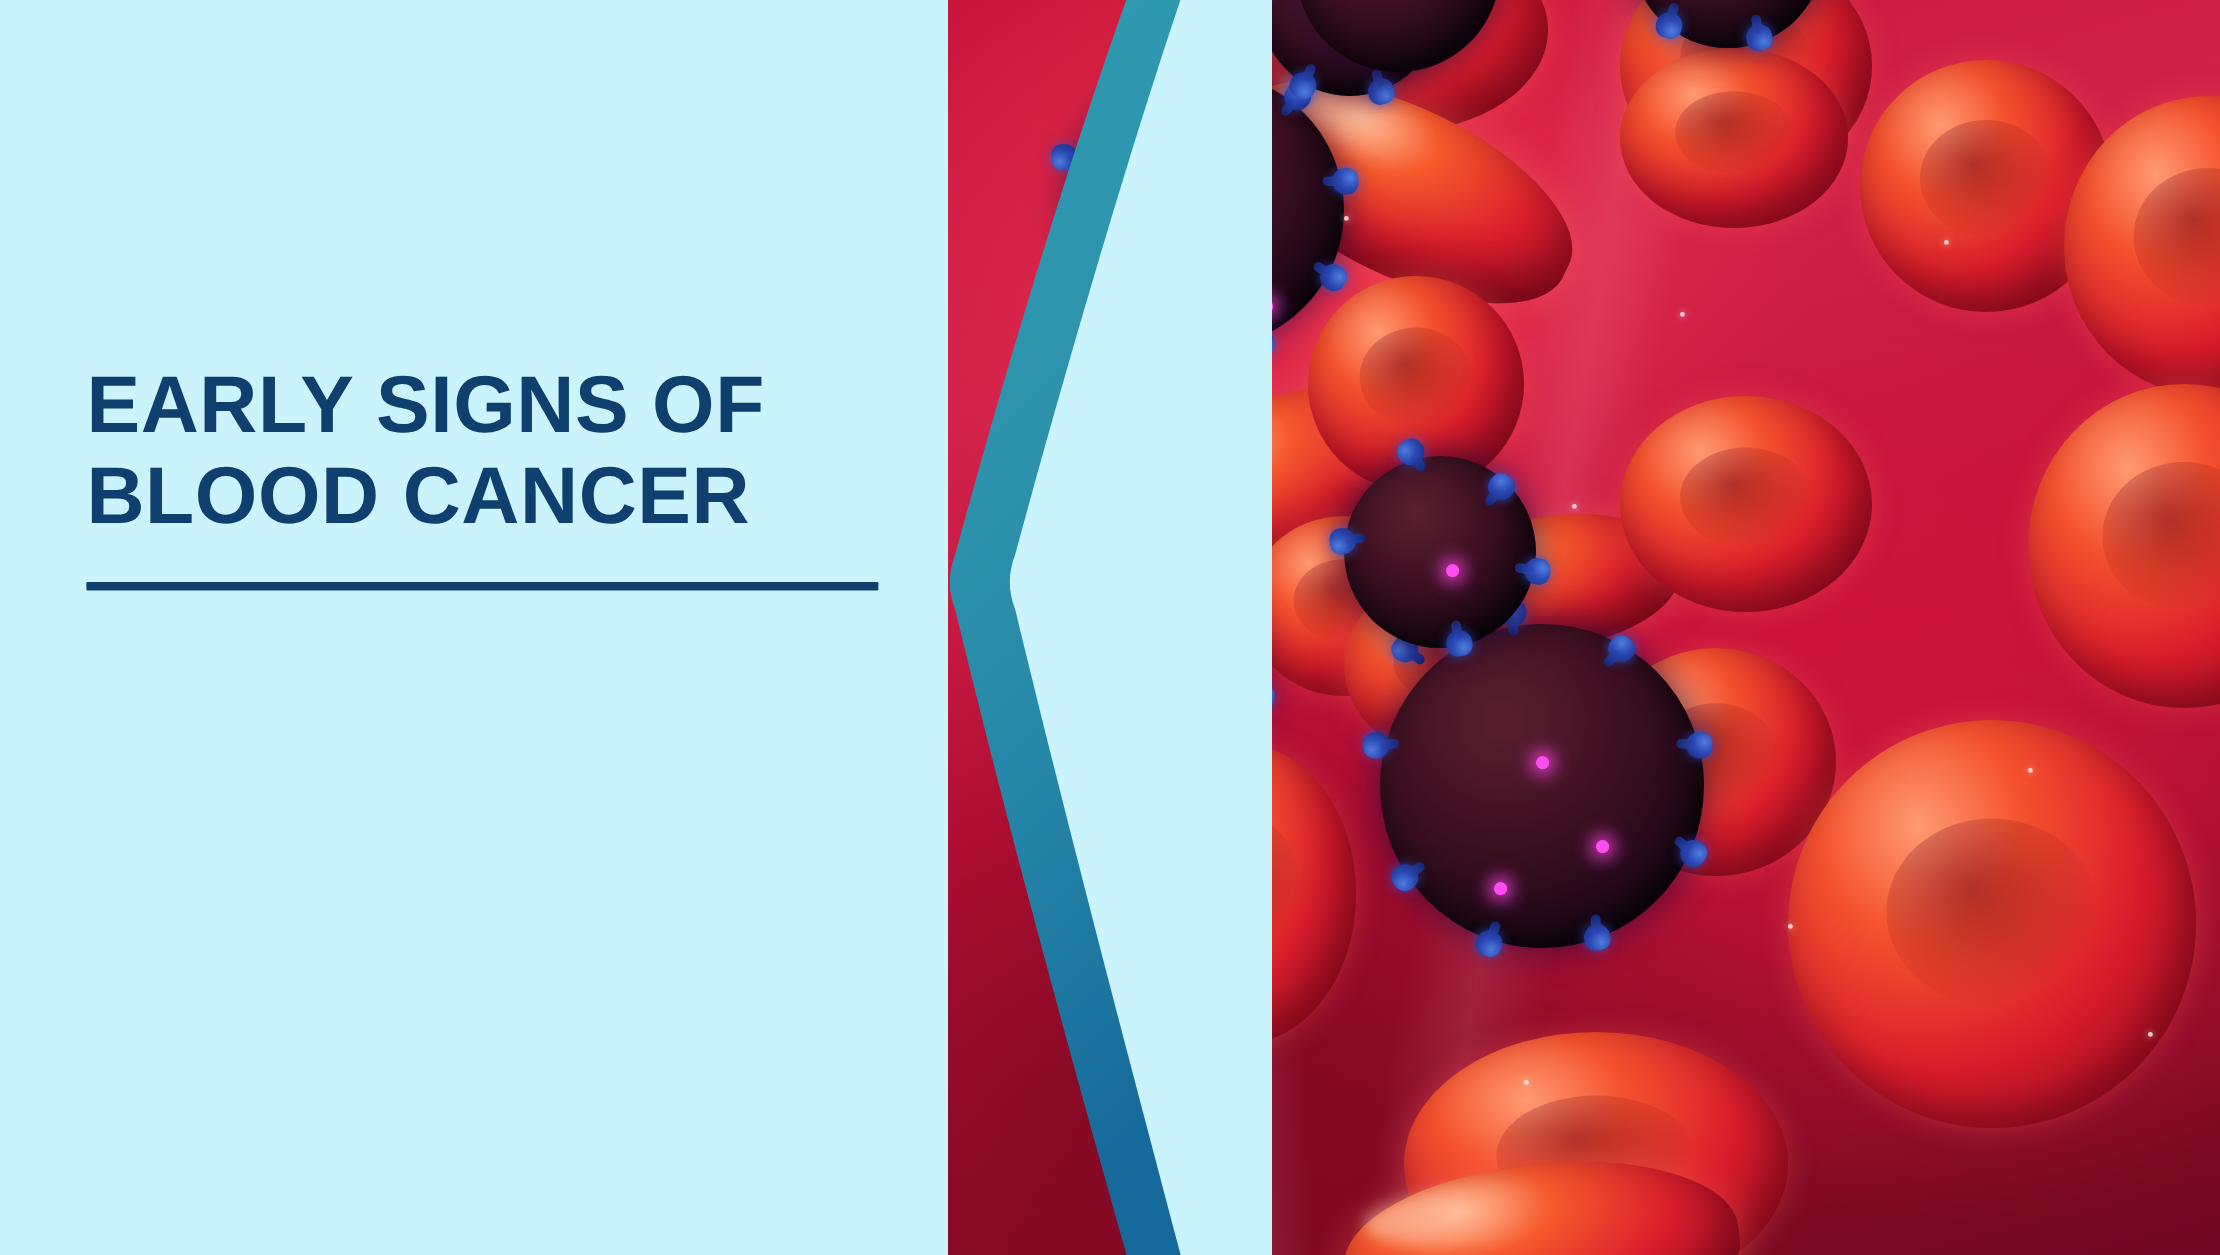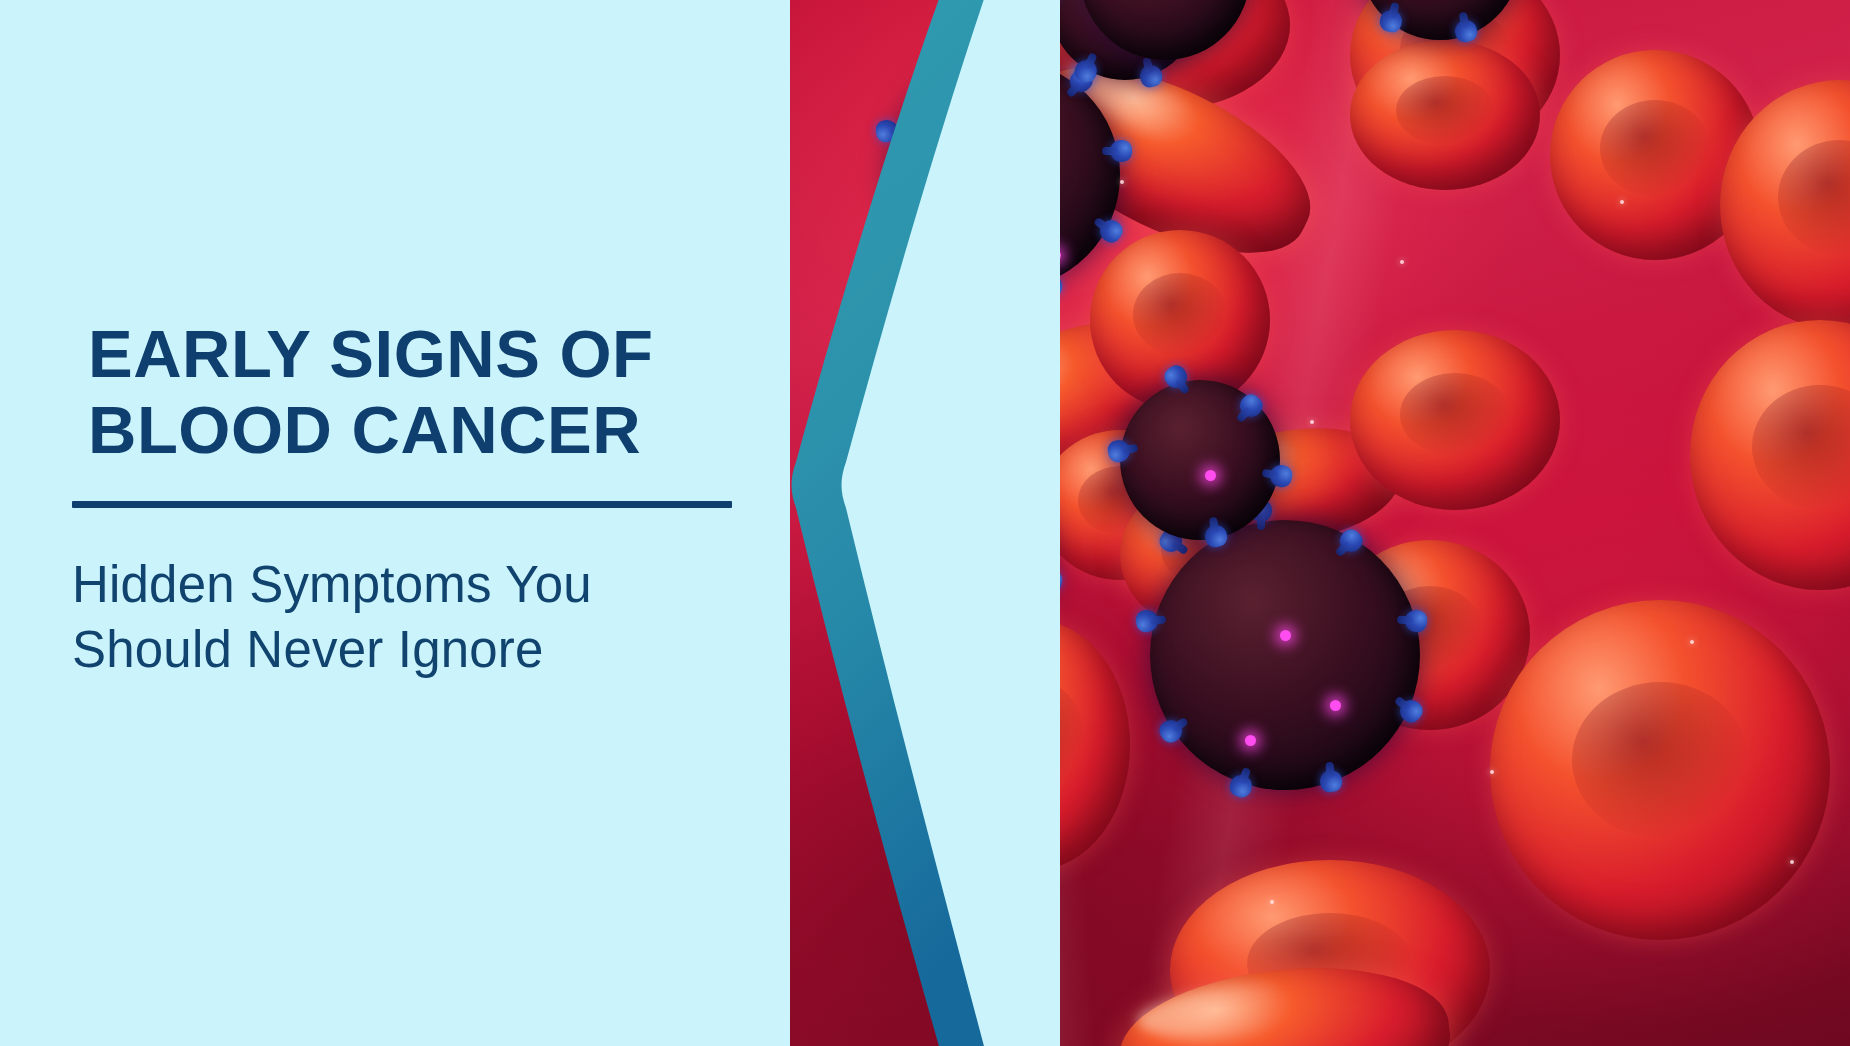--- a/index.html
+++ b/index.html
@@ -25,21 +25,21 @@
     background: #caf3fb;
     z-index: 5;
   }
   .text-block {
     position: absolute;
     left: 72px;
     top: 300px;
     width: 700px;
   }
   .headline {
-    margin: 16px;
+    margin: 0;
     font-family: "Liberation Sans", sans-serif;
     font-weight: bold;
     font-size: 67px;
     line-height: 1.14;
     letter-spacing: 0.5px;
     color: #0e3f6e;
     text-transform: uppercase;
     white-space: pre-line;
   }
   .rule {
@@ -303,17 +303,15 @@
     </svg>
   </div>
 
   <div class="left-panel" style="width:700px; clip-path: polygon(0 0, 100% 0, 100% 100%, 0 100%);">
   </div>
 
   <div class="text-block" style="z-index:9;">
     <h1 class="headline">EARLY SIGNS OF
 BLOOD CANCER</h1>
     <div class="rule"></div>
-    <p class="subhead">Hidden Symptoms You
-Should Never Ignore</p>
   </div>
 
 </div>
 
 </body></html>

